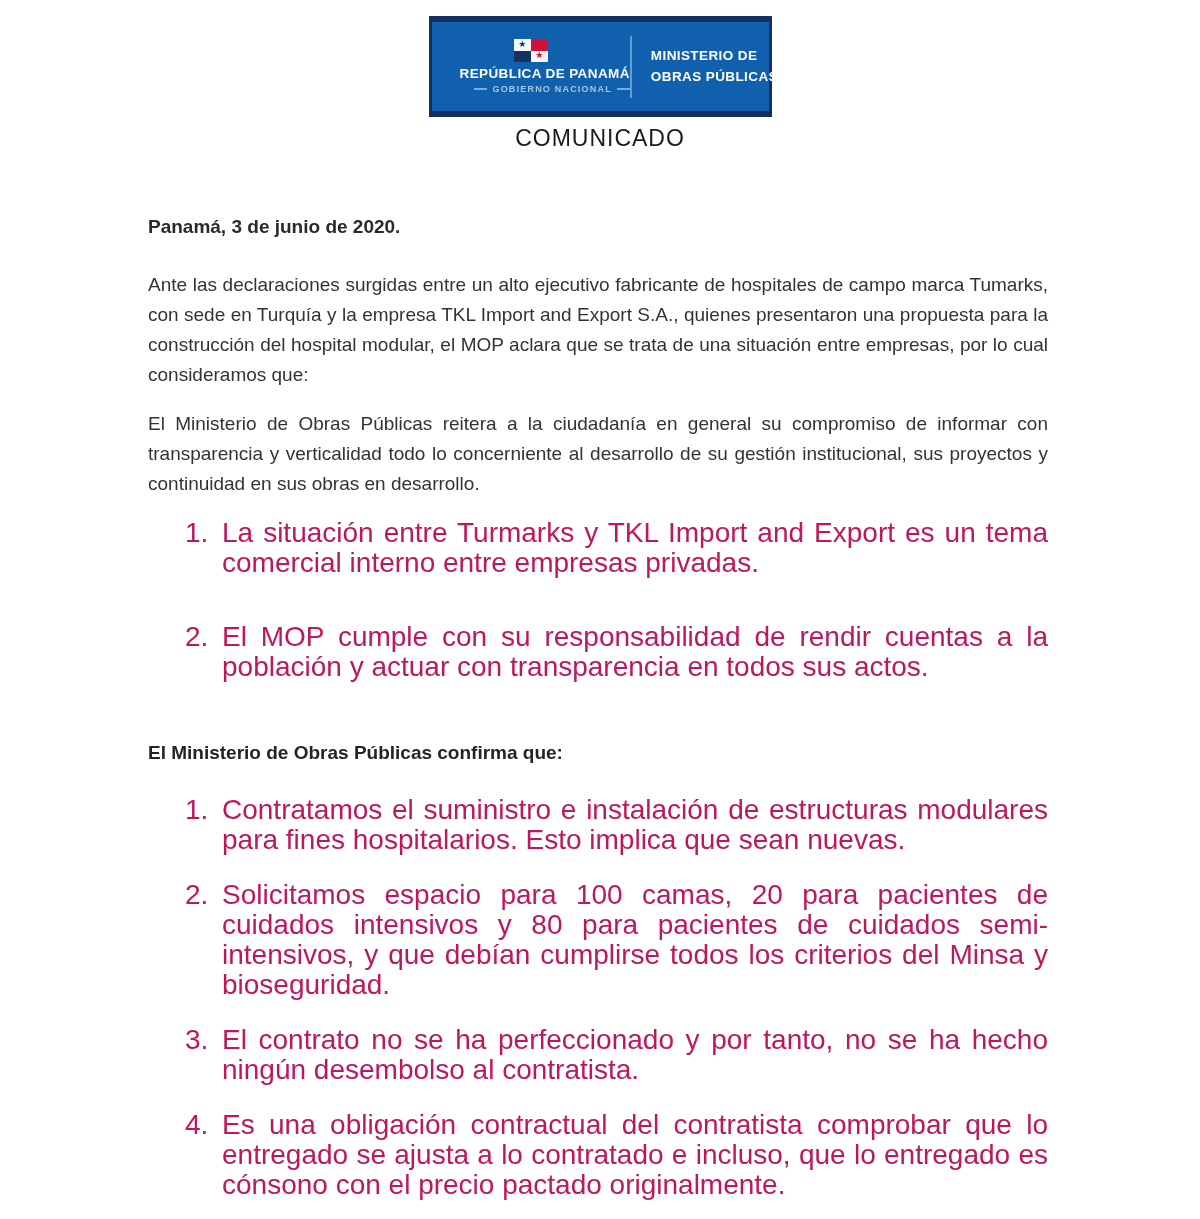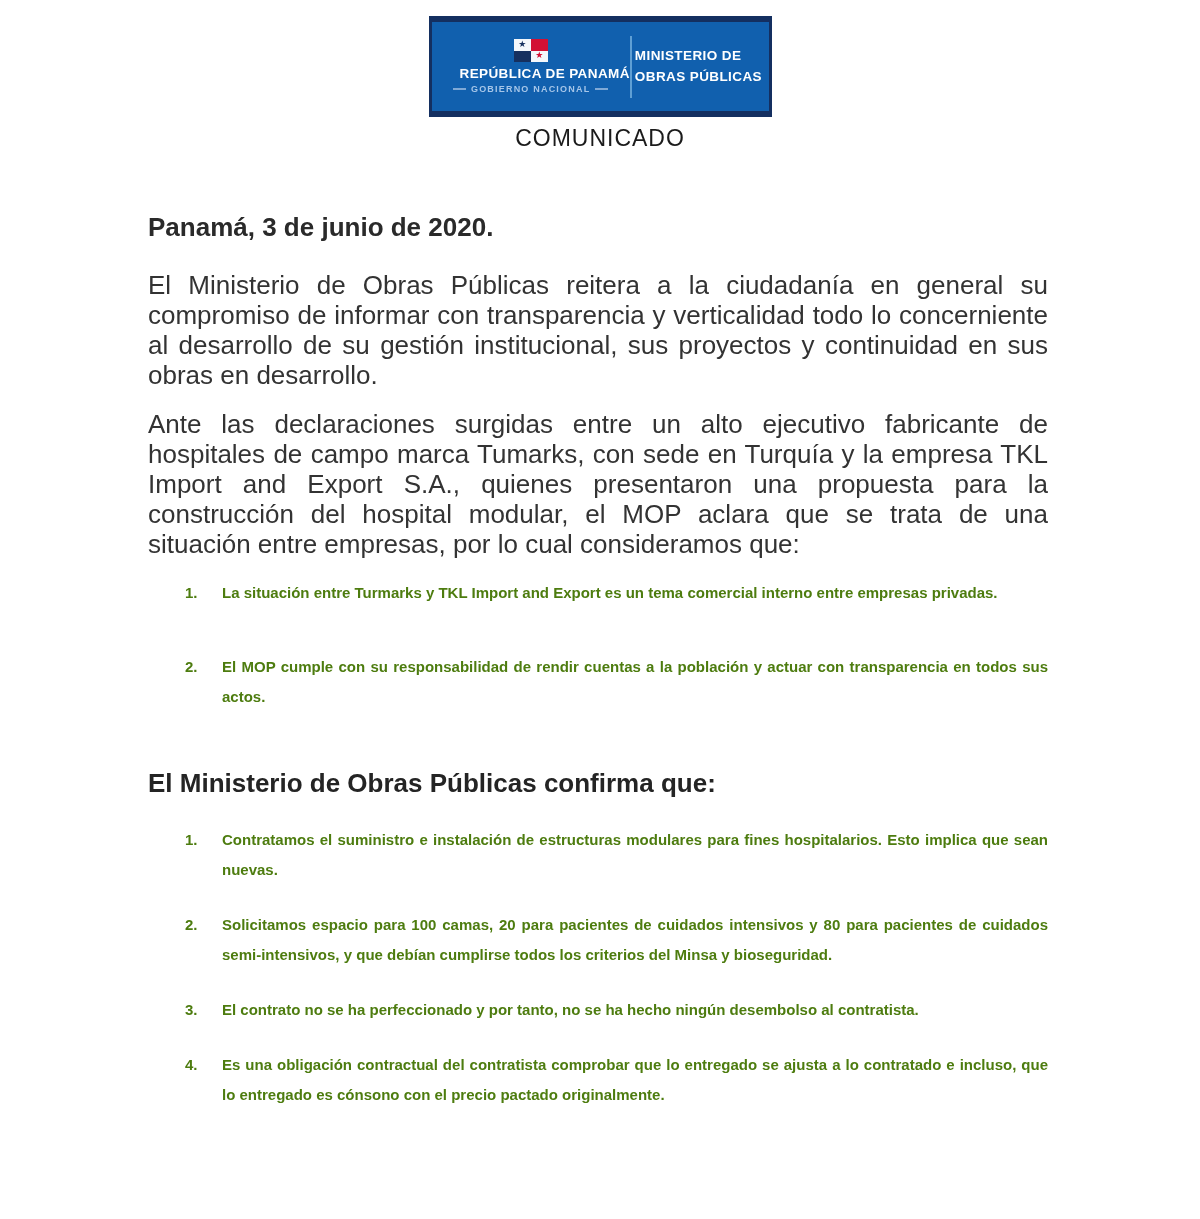--- a/index.html
+++ b/index.html
@@ -55,37 +55,37 @@
     font-weight: bold;
     font-size: 13.5px;
     letter-spacing: 0.4px;
     white-space: nowrap;
     padding-left: 28px;
   }
   .gov-line {
     margin-top: 3px;
     display: flex;
     align-items: center;
-    justify-content: center;
+    justify-content: flex-end;
     gap: 5px;
     color: #a6c6e9;
     font-size: 9px;
     font-weight: bold;
     letter-spacing: 1.2px;
     white-space: nowrap;
   }
   .dash { width: 13px; height: 2px; background: #7fa9d6; display: inline-block; }
   .banner-divider {
     width: 2px;
     height: 62px;
     background: #5f9fd4;
     flex: 0 0 2px;
   }
   .banner-right {
-    padding-left: 3px;
+    padding-left: 19px;
     color: #ffffff;
     font-weight: bold;
     font-size: 13.5px;
     letter-spacing: 0.4px;
     line-height: 1.55;
     text-align: left;
     white-space: nowrap;
   }
 
   
@@ -99,21 +99,21 @@
   }
 
   
   .content {
     width: 900px;
     margin-left: 148px;
     padding-top: 60px;
   }
   .para {
     margin: 0 0 19px 0;
-    font-size: 26px;
+    font-size: 19px;
     line-height: 30px;
     text-align: justify;
     color: #333333;
   }
   .date-line {
     font-weight: bold;
     color: #2a2a2a;
     margin-bottom: 28px;
     text-align: left;
   }
@@ -126,25 +126,24 @@
   ol.list {
     list-style: none;
     margin: 0;
     padding: 0;
     counter-reset: n;
   }
   ol.list li {
     counter-increment: n;
     position: relative;
     padding-left: 74px;
-    font-size: 15px;
+    font-size: 28px;
     line-height: 30px;
     text-align: justify;
-    color: #4d7c0f;
-    font-weight: bold;
+    color: #be185d;
   }
   ol.list li::before {
     content: counter(n) ".";
     position: absolute;
     left: 37px;
   }
   ol.list1 li { margin-bottom: 44px; }
   ol.list1 li:last-child { margin-bottom: 0; }
   ol.list2 li { margin-bottom: 25px; }
   ol.list2 li:last-child { margin-bottom: 0; }
@@ -178,22 +177,22 @@
       <div>MINISTERIO DE</div>
       <div>OBRAS PÚBLICAS</div>
     </div>
   </div>
 
   <h1 class="doc-title">COMUNICADO</h1>
 
   <div class="content">
     <p class="para date-line">Panamá, 3 de junio de 2020.</p>
 
+    <p class="para">Ante las declaraciones surgidas entre un alto ejecutivo fabricante de hospitales de campo marca Tumarks, con sede en Turquía y la empresa TKL Import and Export S.A., quienes presentaron una propuesta para la construcción del hospital modular, el MOP aclara que se trata de una situación entre empresas, por lo cual consideramos que:</p>
     <p class="para">El Ministerio de Obras Públicas reitera a la ciudadanía en general su compromiso de informar con transparencia y verticalidad todo lo concerniente al desarrollo de su gestión institucional, sus proyectos y continuidad en sus obras en desarrollo.</p>
-    <p class="para">Ante las declaraciones surgidas entre un alto ejecutivo fabricante de hospitales de campo marca Tumarks, con sede en Turquía y la empresa TKL Import and Export S.A., quienes presentaron una propuesta para la construcción del hospital modular, el MOP aclara que se trata de una situación entre empresas, por lo cual consideramos que:</p>
 
     <ol class="list list1">
       <li>La situación entre Turmarks y TKL Import and Export es un tema comercial interno entre empresas privadas.</li>
       <li>El MOP cumple con su responsabilidad de rendir cuentas a la población y actuar con transparencia en todos sus actos.</li>
     </ol>
 
     <p class="para subhead">El Ministerio de Obras Públicas confirma que:</p>
 
     <ol class="list list2">
       <li>Contratamos el suministro e instalación de estructuras modulares para fines hospitalarios. Esto implica que sean nuevas.</li>

